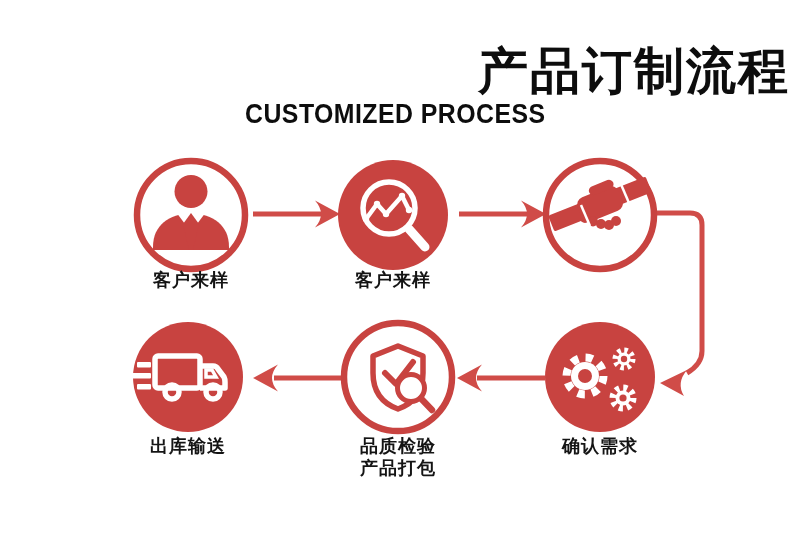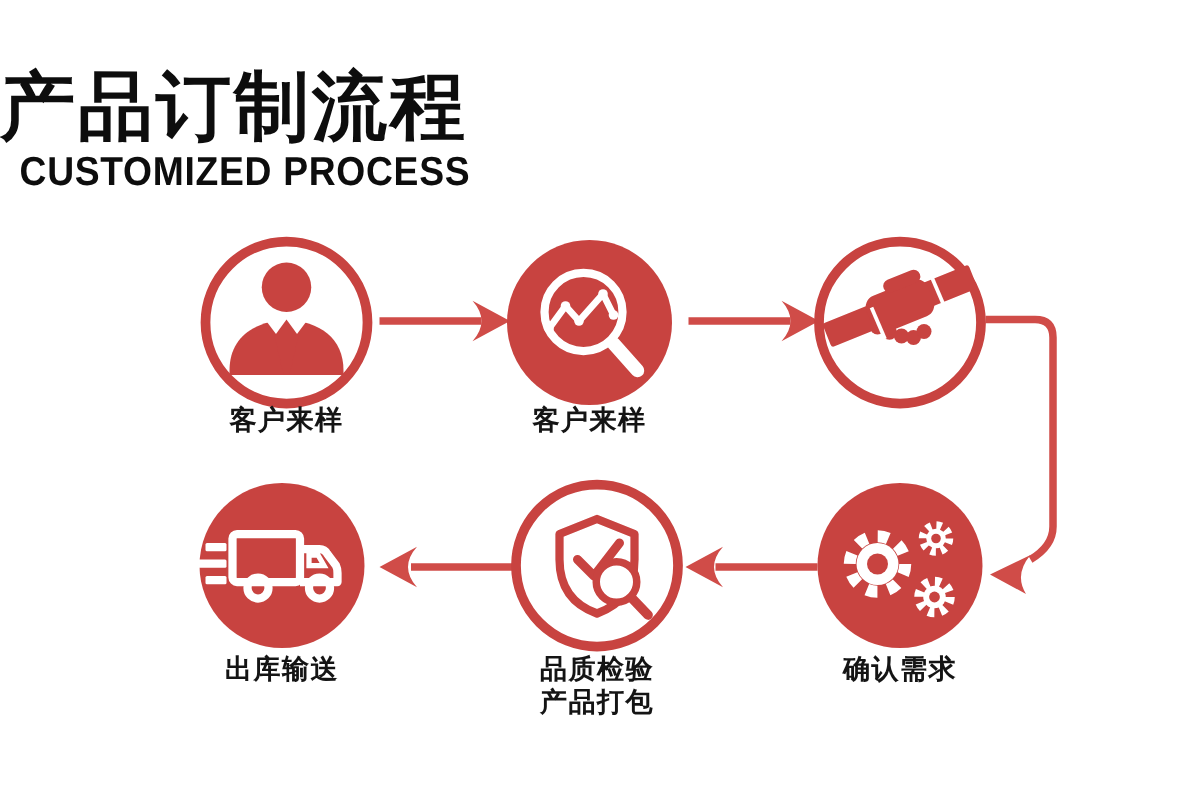--- a/index.html
+++ b/index.html
@@ -1,22 +1,22 @@
 <!DOCTYPE html>
 <html style="--red: #c84340; --arrow: #d04c48; --ink: #0d0d0d;"><head>
 <meta charset="utf-8">
 <style>
   :root { --red:#c84340; --arrow:#d04c48; --ink:#0d0d0d; }
   html,body { margin:0; padding:0; background:#fff; }
   .stage { position:relative; width:790px; height:538px; background:#fff; overflow:hidden;
            font-family:"Liberation Serif","DejaVu Serif",serif; }
-  .title-zh { position:absolute; left:0; right:0; top:38px; text-align:left;
+  .title-zh { position:absolute; left:0; right:0; top:38px; text-align:right;
               font-size:50px; font-weight:900; letter-spacing:2px; color:var(--ink);
               font-family:"DejaVu Serif","Liberation Serif",serif; }
-  .title-en { position:absolute; left:0; right:0; top:99px; 
+  .title-en { position:absolute; left:0; right:0; top:99px; text-align:center;
               font-size:27px; font-weight:700; color:var(--ink); letter-spacing:0.5px;
               font-family:"Liberation Sans","DejaVu Sans",sans-serif; }
   .title-en .squeeze { display:inline-block; transform:scaleX(.92); transform-origin:center; }
   .step { position:absolute; width:120px; height:120px; }
   .step svg { width:120px; height:120px; display:block; }
   .lbl { position:absolute; width:200px; text-align:center; font-size:18px; font-weight:700;
          color:#141414; letter-spacing:1px; line-height:1.2; }
   .s1{left:131px;top:155px} .s2{left:333px;top:155px} .s3{left:540px;top:155px}
   .s4{left:540px;top:317px} .s5{left:338px;top:317px} .s6{left:128px;top:317px}
   .l1{left:91px;top:270px} .l2{left:293px;top:270px} .l3{left:500px;top:270px}

